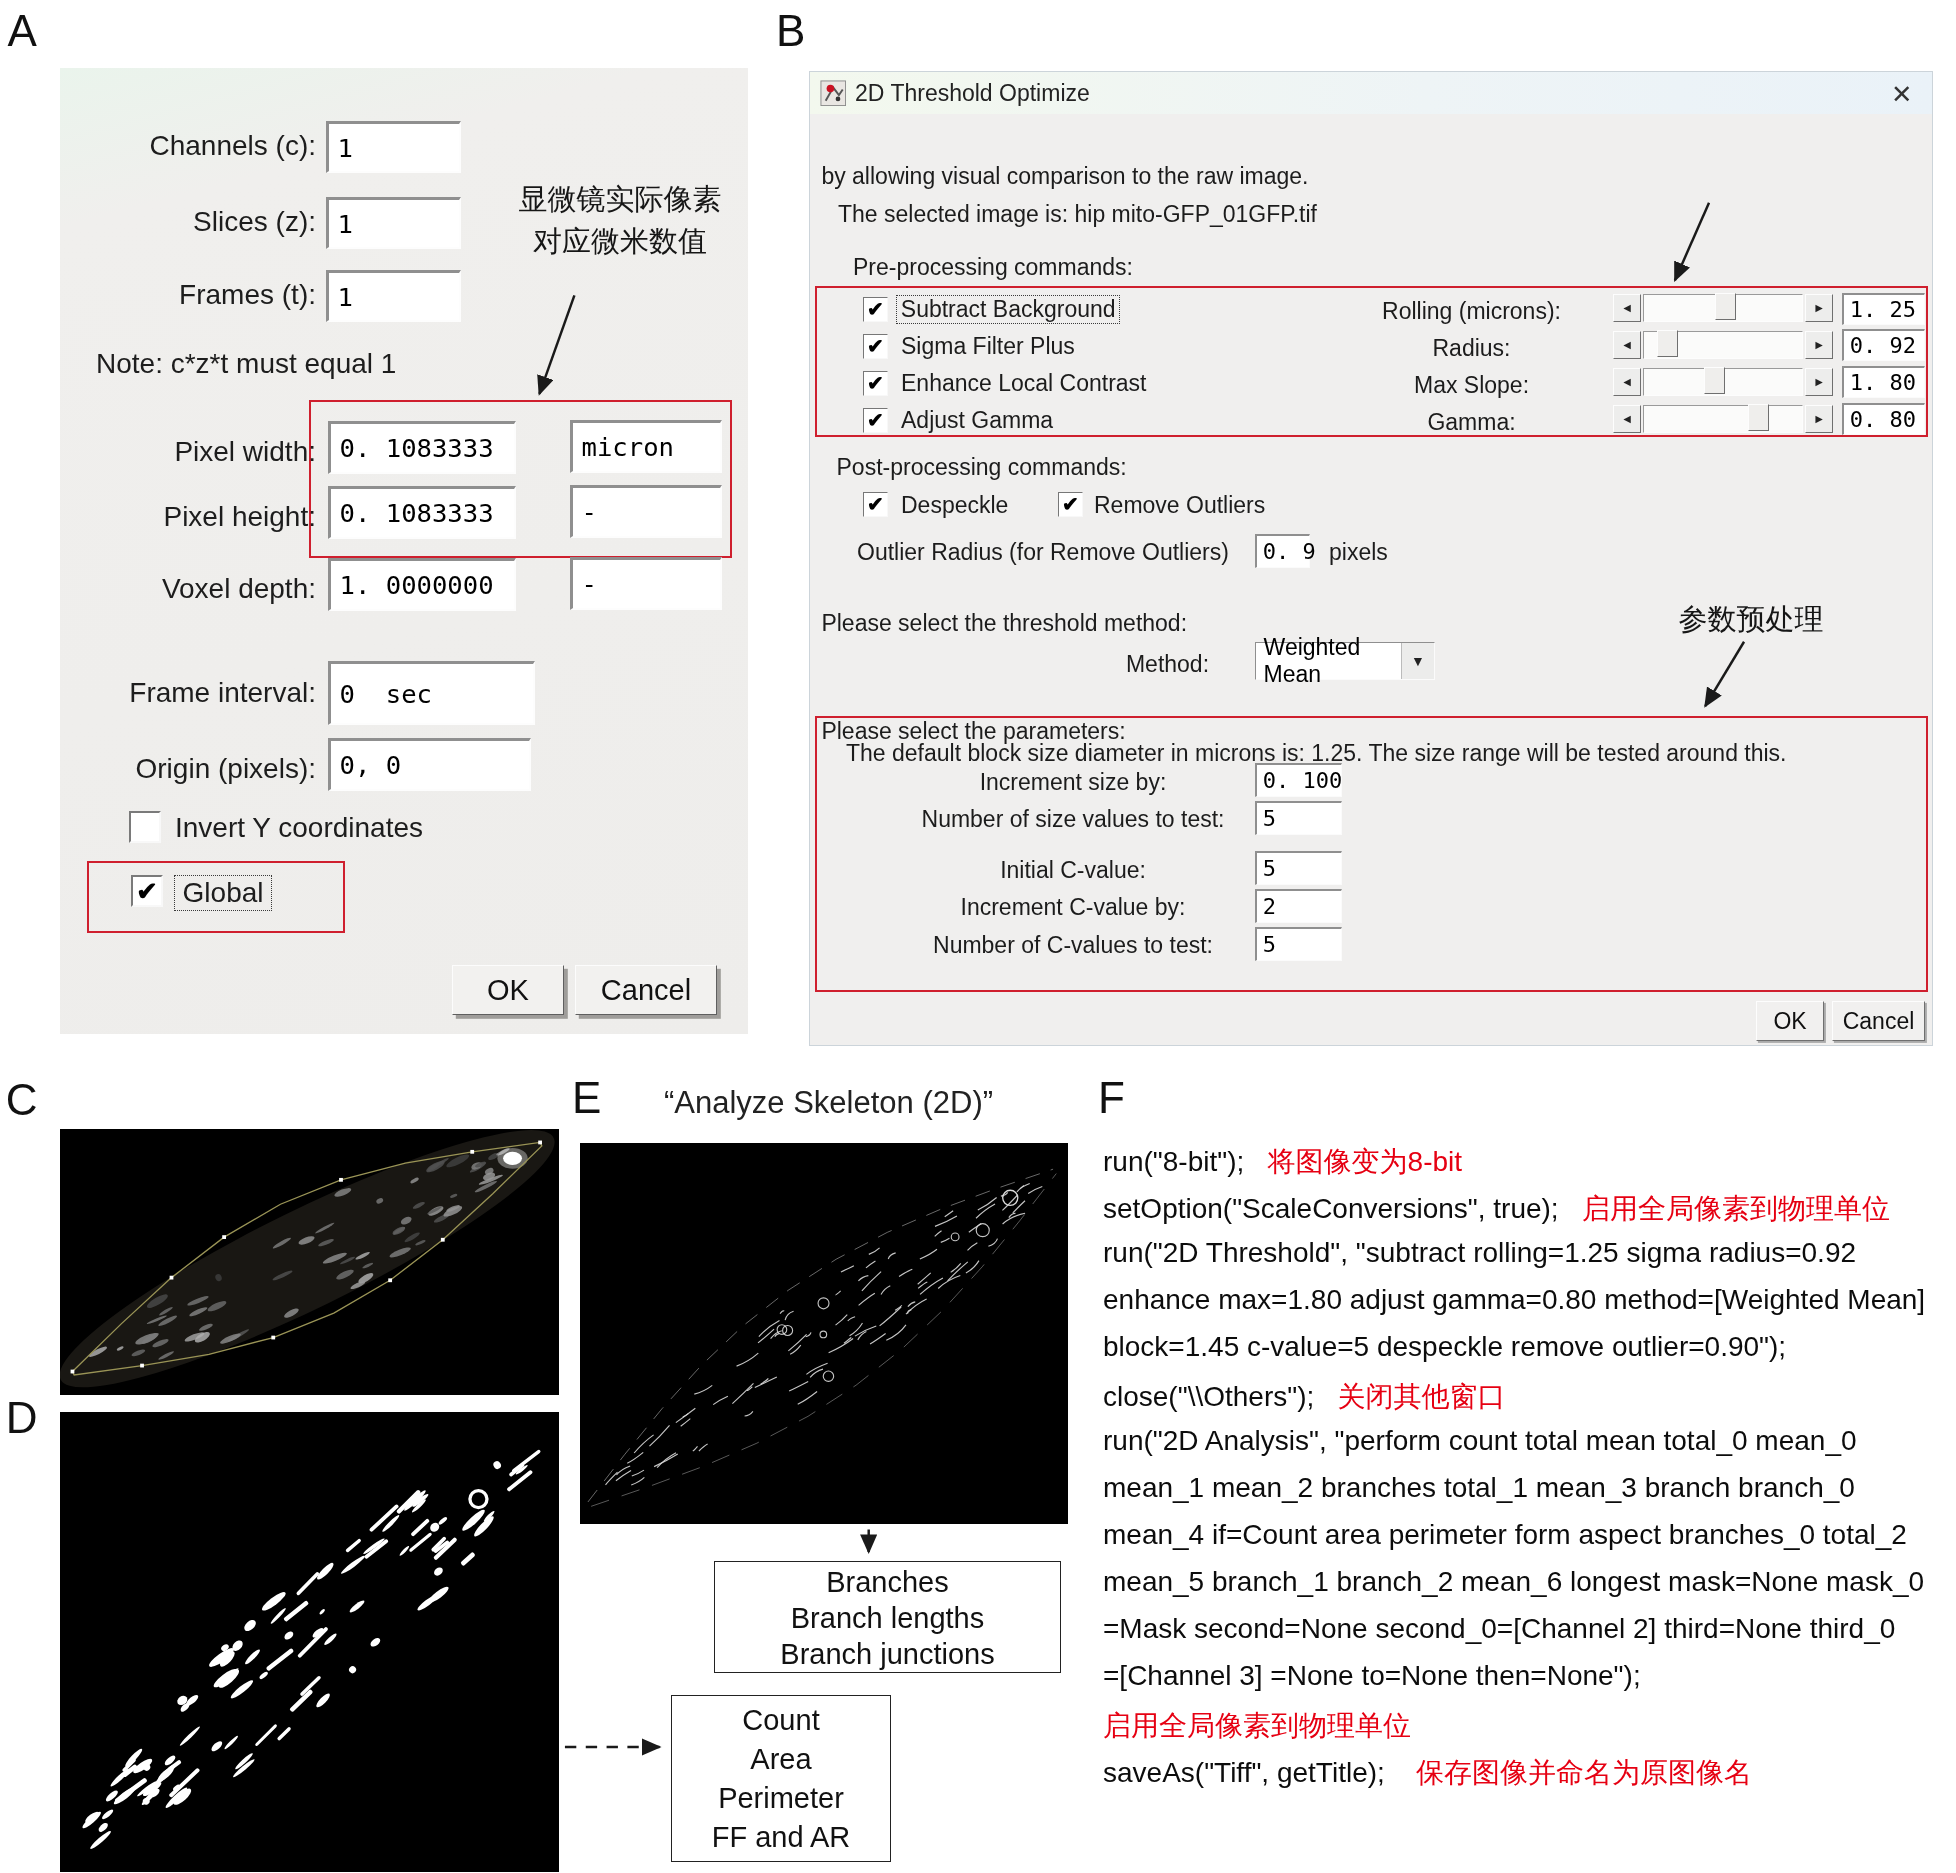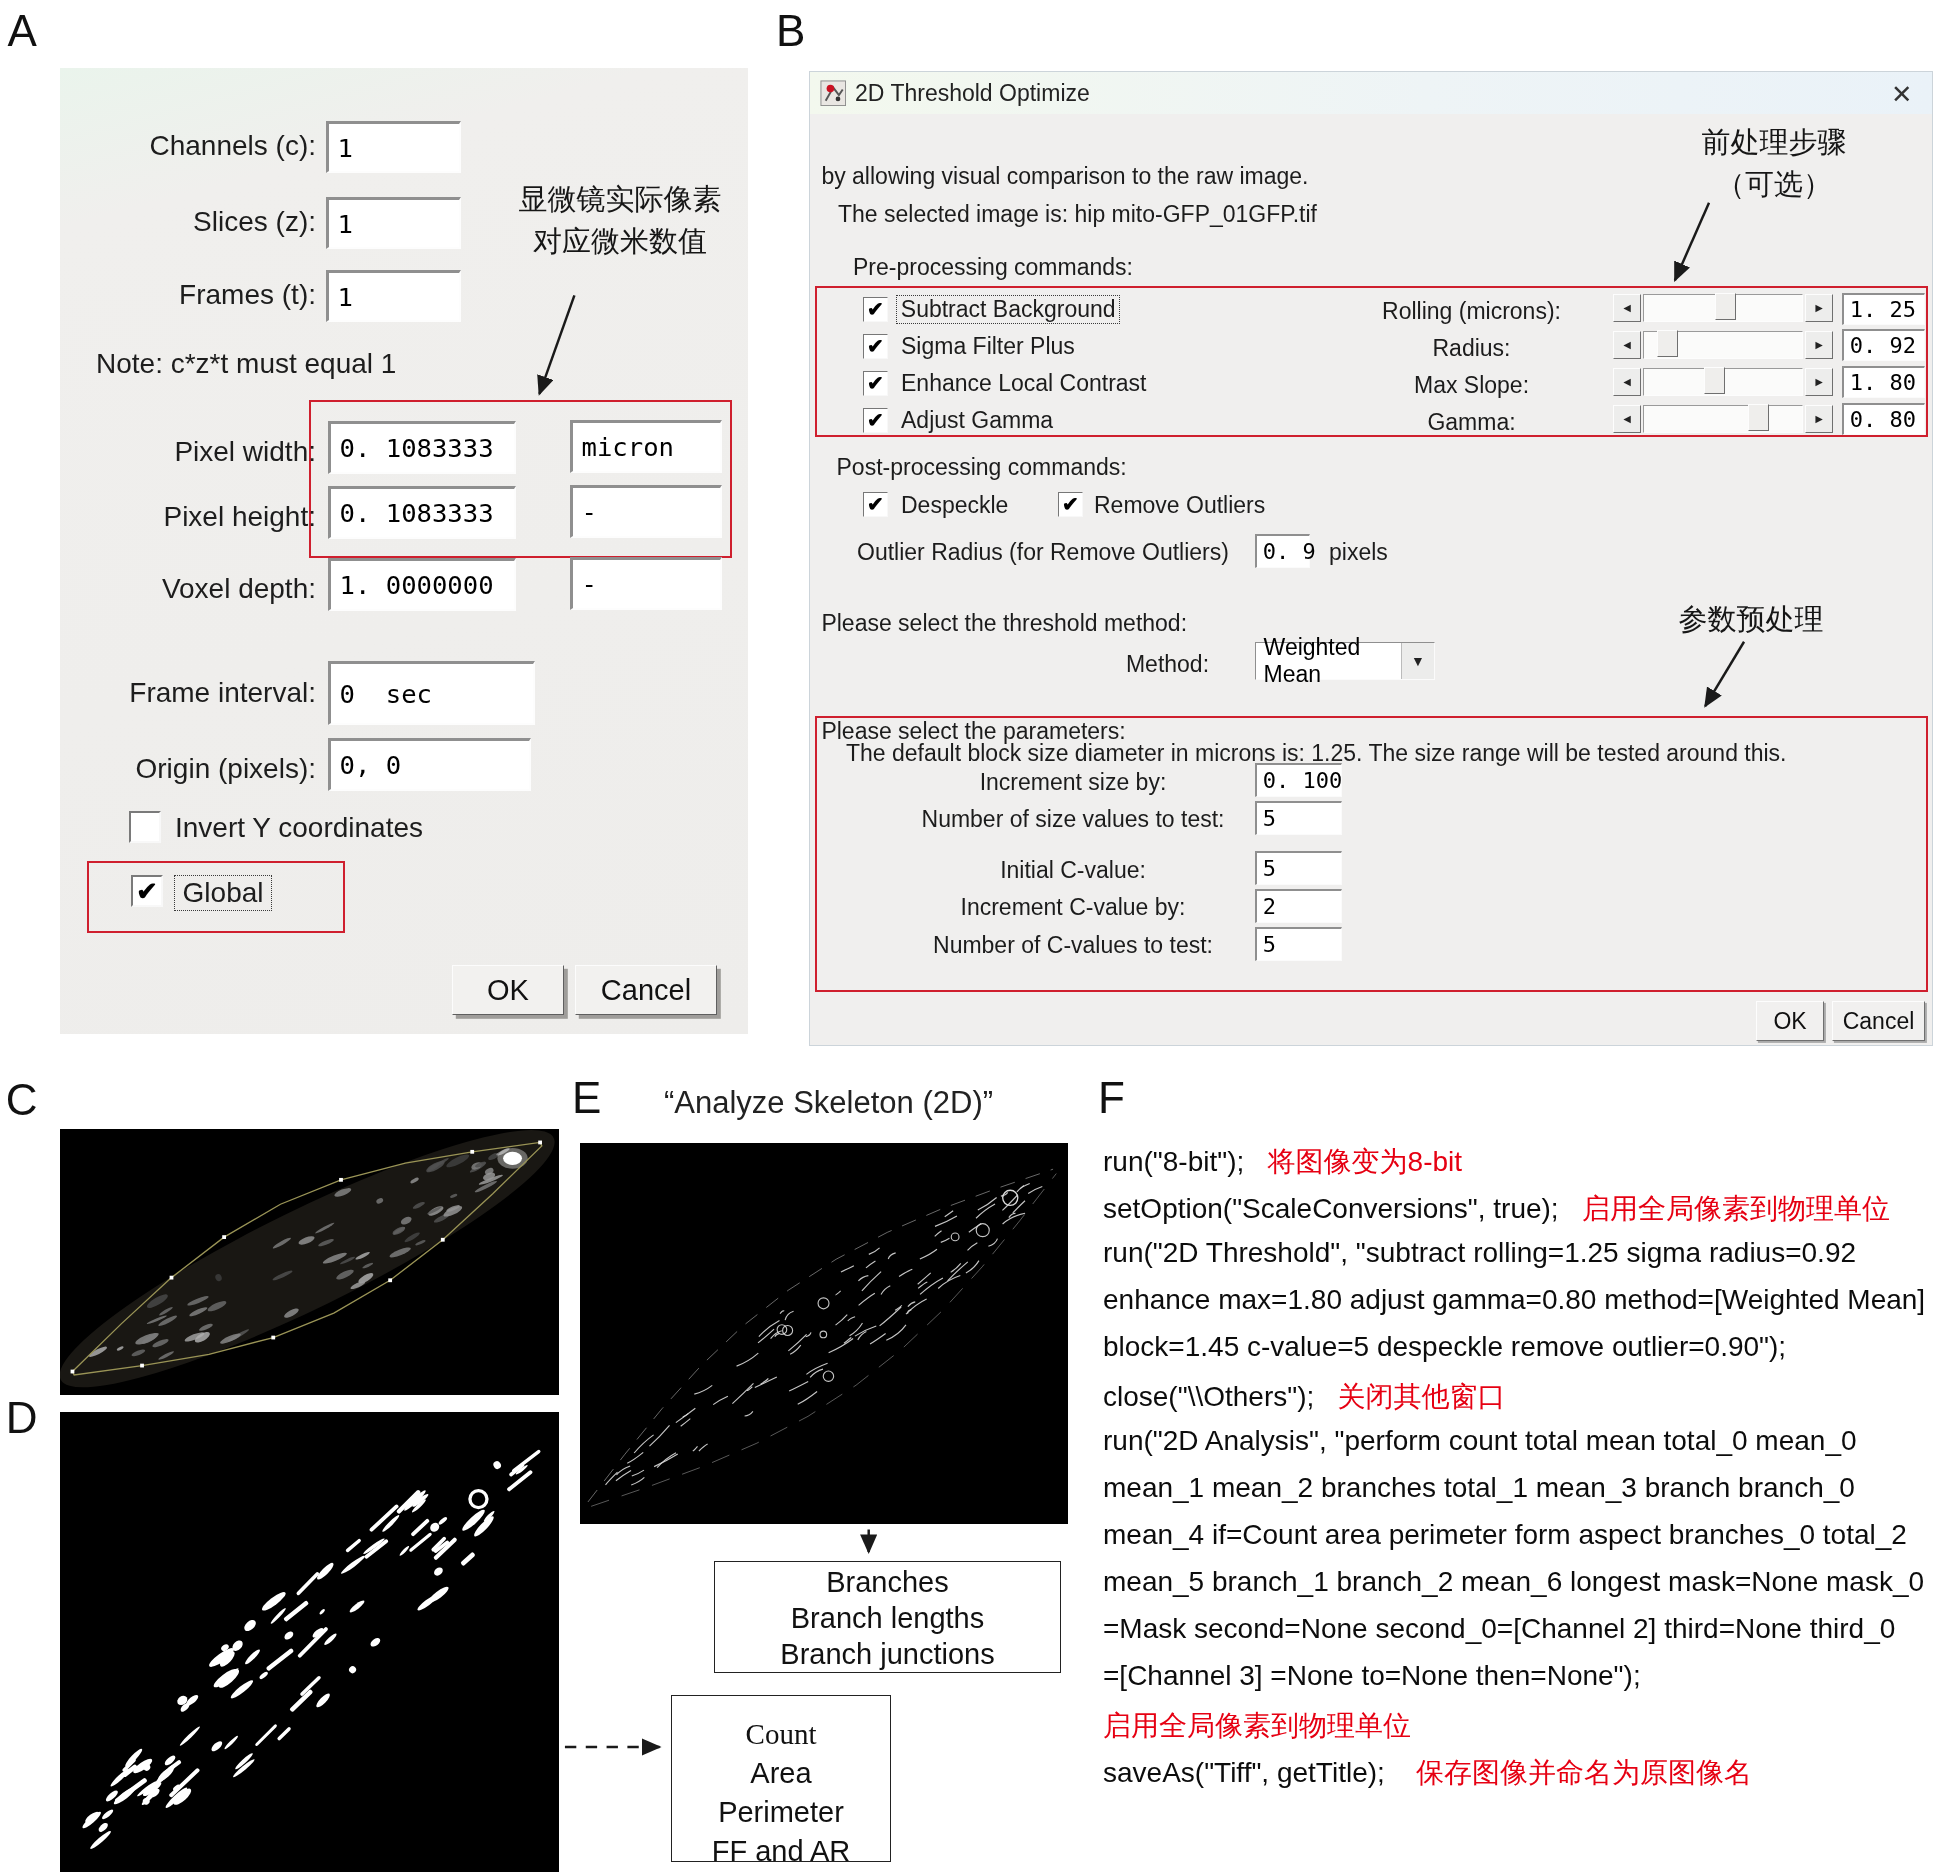--- a/index.html
+++ b/index.html
@@ -221,24 +221,20 @@
     <div class="abs lblB r" style="left:95px;top:822px;width:336px;">Increment C-value by:</div>
     <div class="abs fieldB" style="left:445px;top:817px;width:87px;height:34px;">2</div>
 
     <div class="abs lblB r" style="left:95px;top:860px;width:336px;">Number of C-values to test:</div>
     <div class="abs fieldB" style="left:445px;top:855px;width:87px;height:34px;">5</div>
 
     <div class="abs btnB" style="left:946px;top:929px;width:68px;height:40px;">OK</div>
     <div class="abs btnB" style="left:1022px;top:929px;width:93px;height:40px;">Cancel</div>
   </div>
 
-  <div class="abs annot" style="left:1632px;top:121px;width:284px;">
-    <div>前处理步骤</div>
-    <div>（可选）</div>
-  </div>
   <div class="abs annot" style="left:1647px;top:598px;width:208px;">参数预处理</div>
 
   <svg class="abs micro-img" style="left:60px;top:1129px;" width="499" height="266" viewBox="0 0 527 281" id="imgC">
       <rect x="0" y="0" width="527" height="281" fill="#000"></rect>
       <ellipse cx="261" cy="137" rx="290" ry="52" fill="#221f1a" opacity="0.75" transform="rotate(-26.099242094313 261 137)"></ellipse>
       <ellipse cx="40.0" cy="235.3" rx="10.7" ry="2.7" fill="rgb(172,172,172)" opacity="0.85" transform="rotate(-27.0 40.0 235.3)"></ellipse>
       <ellipse cx="234.3" cy="120.5" rx="11.0" ry="2.0" fill="rgb(123,123,123)" opacity="0.85" transform="rotate(-29.5 234.3 120.5)"></ellipse>
       <ellipse cx="379.0" cy="80.7" rx="7.0" ry="2.1" fill="rgb(82,82,82)" opacity="0.85" transform="rotate(-25.8 379.0 80.7)"></ellipse>
       <ellipse cx="188.5" cy="218.1" rx="12.7" ry="1.8" fill="rgb(88,88,88)" opacity="0.85" transform="rotate(-29.7 188.5 218.1)"></ellipse>
       <ellipse cx="102.2" cy="201.5" rx="11.4" ry="1.5" fill="rgb(123,123,123)" opacity="0.85" transform="rotate(-22.0 102.2 201.5)"></ellipse>
@@ -513,21 +509,21 @@
       <circle cx="219.5" cy="198.3" r="5.3" fill="none" stroke="#d9d9d9" stroke-width="1.2" opacity="0.9"></circle>
       <circle cx="455" cy="58" r="8" fill="none" stroke="#d9d9d9" stroke-width="1.4"></circle>
     </svg>
 
   <div class="abs flowbox" style="left:714px;top:1561px;width:347px;height:112px;padding-top:0px;">
     <div style="line-height:36px;margin-top:1.9px;">Branches</div>
     <div style="line-height:36px;">Branch lengths</div>
     <div style="line-height:36px;">Branch junctions</div>
   </div>
   <div class="abs flowbox" style="left:671px;top:1695px;width:220px;height:167px;">
-    <div style="line-height:39px;margin-top:19px;font-family:Liberation Serif, serif;">Count</div>
+    <div style="line-height:39px;margin-top:5px;">Count</div>
     <div style="line-height:39px;">Area</div>
     <div style="line-height:39px;">Perimeter</div>
     <div style="line-height:39px;">FF and AR</div>
   </div>
 
   <div class="abs" style="left:1103px;top:1143px;width:852px;" id="codeBlock">
       <div class="code-line"><span>run("8-bit");   </span><span style="color: rgb(230, 0, 18);">将图像变为8-bit</span></div>
       <div class="code-line"><span>setOption("ScaleConversions", true);   </span><span style="color: rgb(230, 0, 18);">启用全局像素到物理单位</span></div>
       <div class="code-line"><span>run("2D Threshold", "subtract rolling=1.25 sigma radius=0.92</span></div>
       <div class="code-line"><span>enhance max=1.80 adjust gamma=0.80 method=[Weighted Mean]</span></div>

